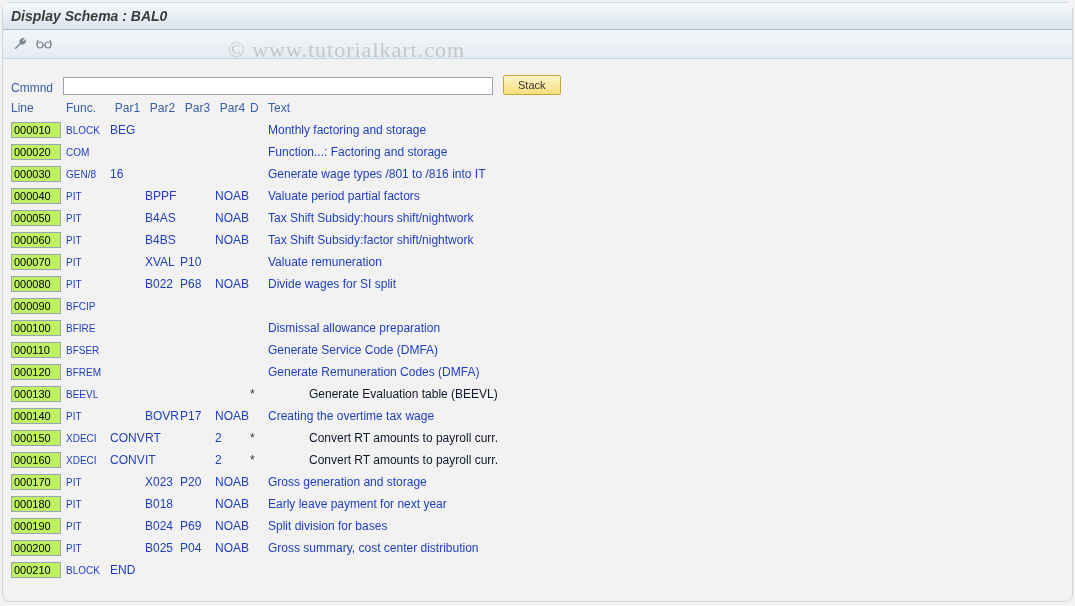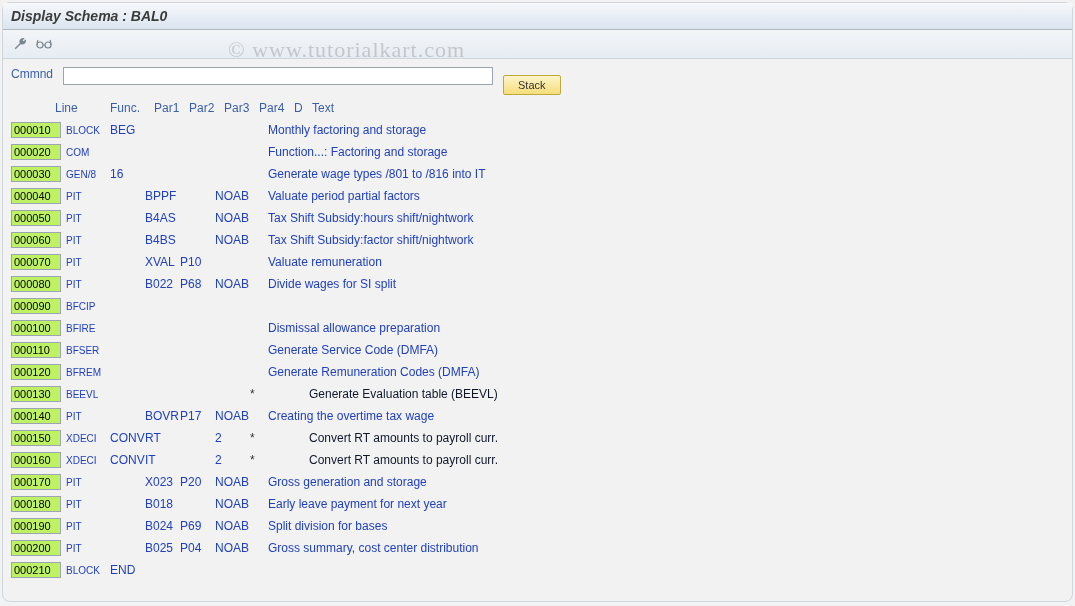--- a/index.html
+++ b/index.html
@@ -48,21 +48,21 @@
     top: 34px;
     font-family: Georgia, 'Times New Roman', serif;
     font-size: 22px;
     color: rgba(150,150,150,0.45);
     letter-spacing: 1px;
     pointer-events: none;
     user-select: none;
   }
   .cmd-row {
     display: flex;
-    align-items: flex-start;
+    align-items: flex-end;
     padding: 8px 8px 6px 8px;
     gap: 10px;
   }
   .cmd-label {
     color: #3a5faa;
     font-size: 12px;
   }
   .cmd-input {
     flex: 0 0 430px;
     height: 18px;
@@ -82,23 +82,23 @@
     color: #333;
     cursor: pointer;
     margin-top: 8px;
   }
   .hdr-row {
     display: flex;
     padding: 0 8px 4px 8px;
     color: #3a5faa;
     font-size: 12px;
   }
-  .col-line { width: 55px; margin-left: 44px; }
+  .col-line { width: 55px; }
   .col-func { width: 44px; }
-  .col-par  { width: 35px; }
+  .col-par  { width: 35px; text-align: center; }
   .col-d    { width: 18px; }
   .table-body {
     padding: 0 8px;
   }
   .row {
     display: flex;
     align-items: center;
     height: 22px;
   }
   .cell-line input {

